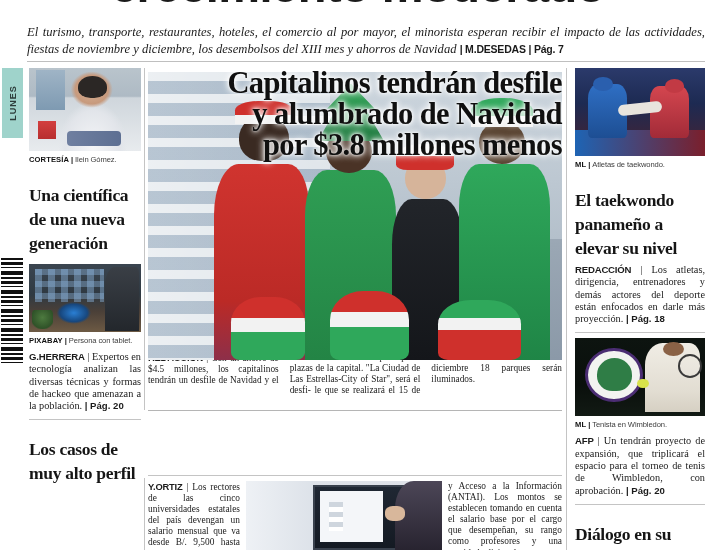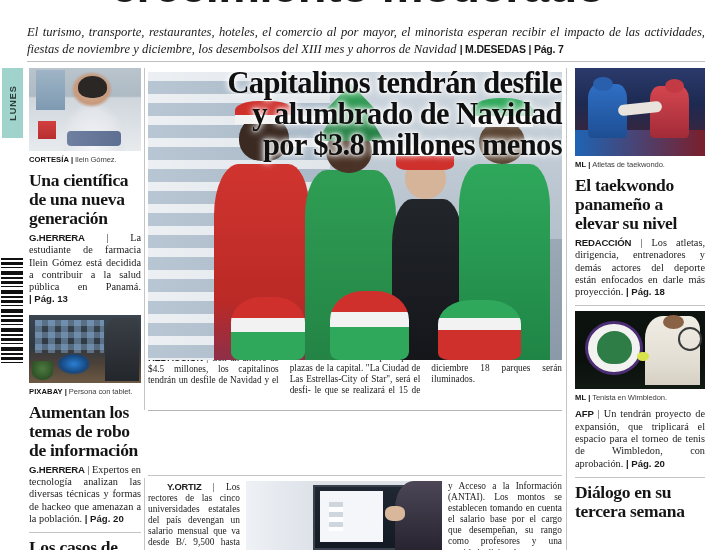--- a/index.html
+++ b/index.html
@@ -170,24 +170,24 @@
     margin-top: 3px;
     letter-spacing: -0.1px;
   }
   .credit b { font-weight: bold; color: #111; letter-spacing: 0.1px; }
   .credit .sep { color:#111; font-weight:bold; }
 
   .hed-sm {
     font-family: "Liberation Serif", serif;
     font-weight: bold;
     font-size: 17.5px;
-    line-height: 19px;
+    line-height: 24px;
     letter-spacing: -0.3px;
     color: #151515;
-    margin-top: 5px;
+    margin-top: 17px;
   }
 
   .body-sm {
     font-family: "Liberation Serif", serif;
     font-size: 10.3px;
     line-height: 12.3px;
     color: #1b1b1b;
     text-align: justify;
     text-justify: inter-word;
     margin-top: 4px;
@@ -346,21 +346,20 @@
     line-height: 11.1px;
     text-align: justify;
     text-justify: inter-word;
     color: #1b1b1b;
   }
   .bottom-l .src {
     font-family: "Liberation Sans", sans-serif;
     font-weight: bold;
     font-size: 9.4px;
     letter-spacing: -0.2px;
-    margin-left: 19px;
   }
 
   .ph-office {
     position: absolute;
     left: 246px; top: 481px;
     width: 196px; height: 69px;
     overflow: hidden;
     background: linear-gradient(to bottom,#dfe3e9,#c6ccd6);
   }
   .ph-office .wall { position:absolute; left:0; top:0; width:34%; height:100%;
@@ -455,34 +454,30 @@
   <div class="col-left">
 
     <div class="photo ph-lab">
       <div class="hair"></div>
       <div class="arms"></div>
     </div>
     <div class="credit">
       <b>CORTESÍA</b><span class="sep"> | </span><span>Ilein Gómez.</span>
     </div>
     <div class="hed-sm">Una científica de una nueva generación</div>
-    <div class="body-sm">
-      <span class="src">G.HERRERA</span><span> | La estudiante de farmacia Ilein Gómez está decidida a contribuir a la salud pública en Panamá. </span><span class="pg">| Pág. 13</span>
-    </div>
 
     <div style="height:9px;"></div>
 
     <div class="photo ph-tablet">
       <div class="person"></div>
       <div class="plant"></div>
     </div>
     <div class="credit">
       <b>PIXABAY</b><span class="sep"> | </span><span>Persona con tablet.</span>
     </div>
-    <div class="hed-sm">Aumentan los temas de robo de información</div>
     <div class="body-sm">
       <span class="src">G.HERRERA</span><span> | Expertos en tecnología analizan las diversas técnicas y formas de hackeo que amenazan a la población. </span><span class="pg">| Pág. 20</span>
     </div>
 
     <div class="hrule"></div>
 
     <div class="hed-sm">Los casos de muy alto perfil</div>
 
   </div>
 

